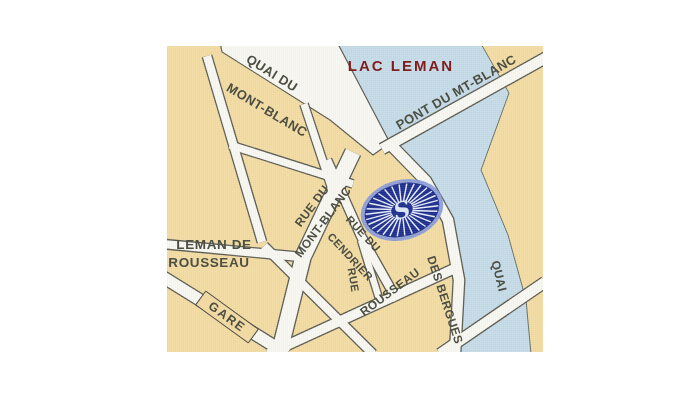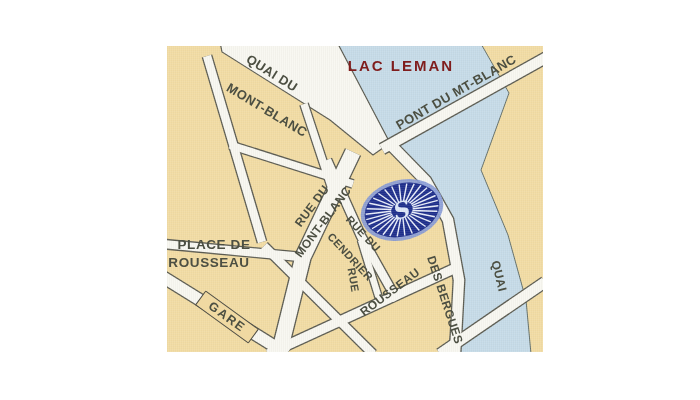--- a/index.html
+++ b/index.html
@@ -136,19 +136,19 @@
 
   <div class="lbl lbl11" style="left:196px;top:188px;transform:translate(-50%,-50%) rotate(47deg);">RUE DU</div>
   <div class="lbl lbl11" style="left:183px;top:211px;transform:translate(-50%,-50%) rotate(47deg);">CENDRIER</div>
 
   <div class="lbl lbl11" style="left:186px;top:234px;transform:translate(-50%,-50%) rotate(80deg);">RUE</div>
   <div class="lbl lbl12" style="left:223px;top:246px;transform:translate(-50%,-50%) rotate(-37deg);">ROUSSEAU</div>
 
   <div class="lbl lbl12" style="left:332px;top:230px;transform:translate(-50%,-50%) rotate(76deg);">QUAI</div>
   <div class="lbl lbl12" style="left:278px;top:254px;transform:translate(-50%,-50%) rotate(72deg);">DES BERGUES</div>
 
-  <div class="lbl place-lbl" style="left:47px;top:199px;transform:translate(-50%,-50%);">PLACE DE</div>
+  <div class="lbl place-lbl" style="left:47px;top:199px;transform:translate(-50%,-50%);">LEMAN DE</div>
   <div class="lbl place-lbl" style="left:42px;top:217px;transform:translate(-50%,-50%);">ROUSSEAU</div>
 
   <div class="gare-box" style="left:27px;top:262px;transform:rotate(36deg);">
     <span>GARE</span>
   </div>
 </div>
 
 </body></html>

